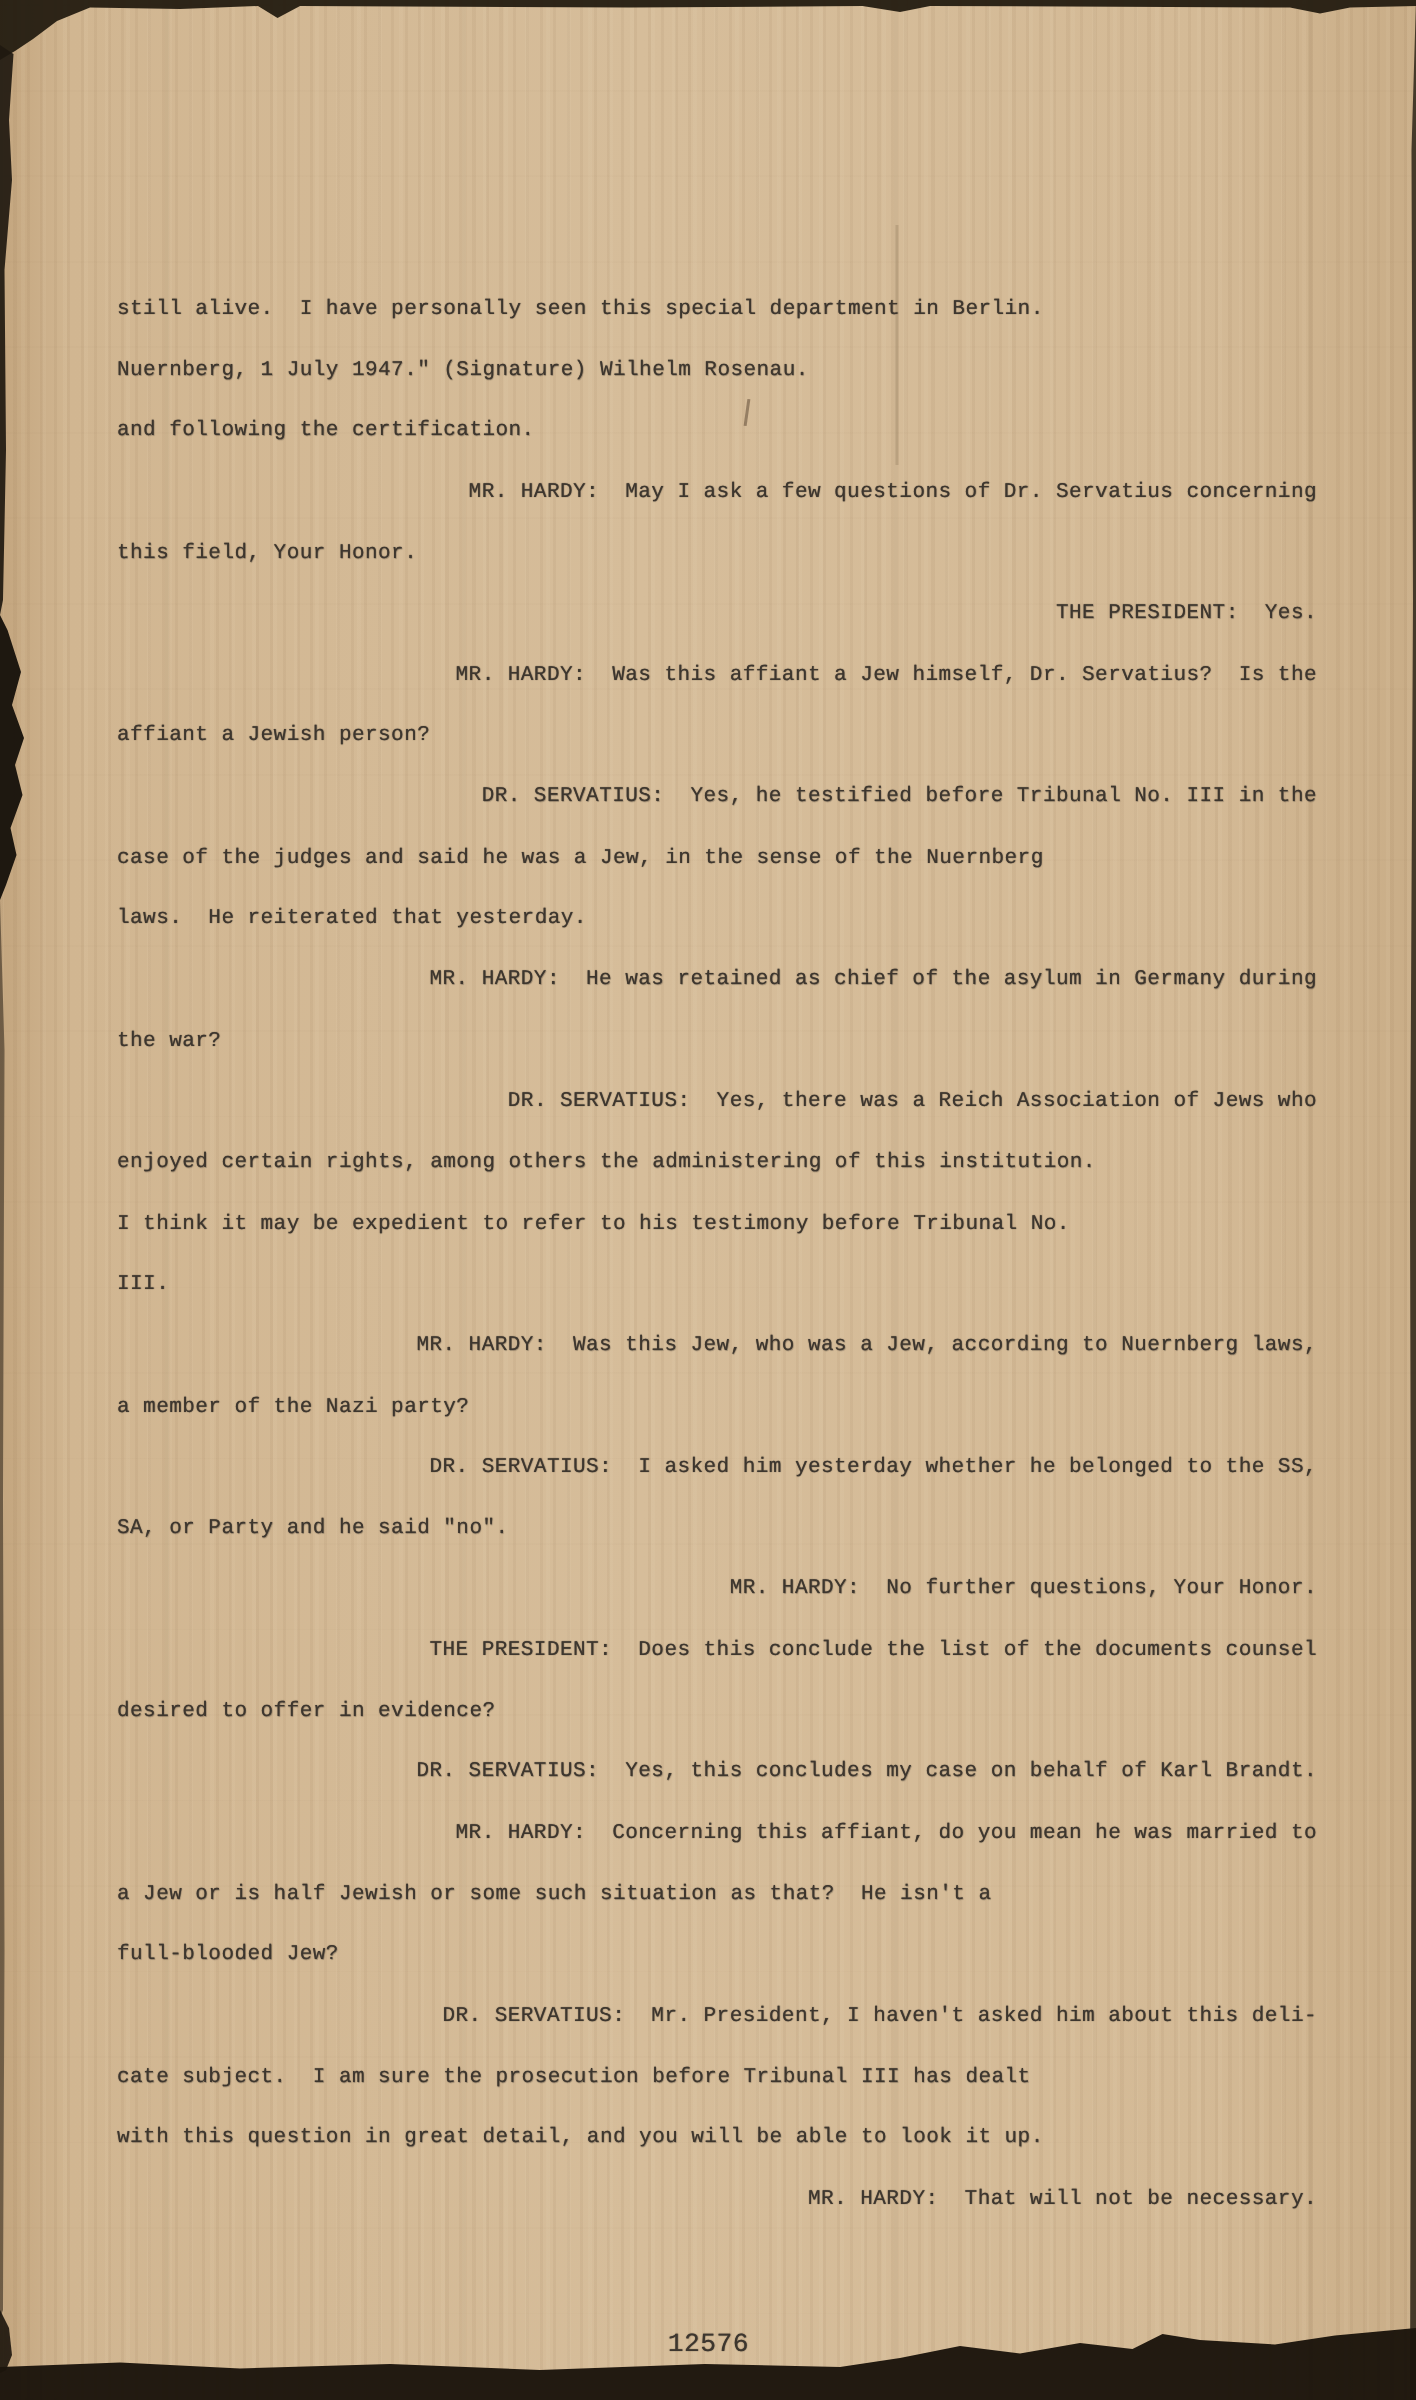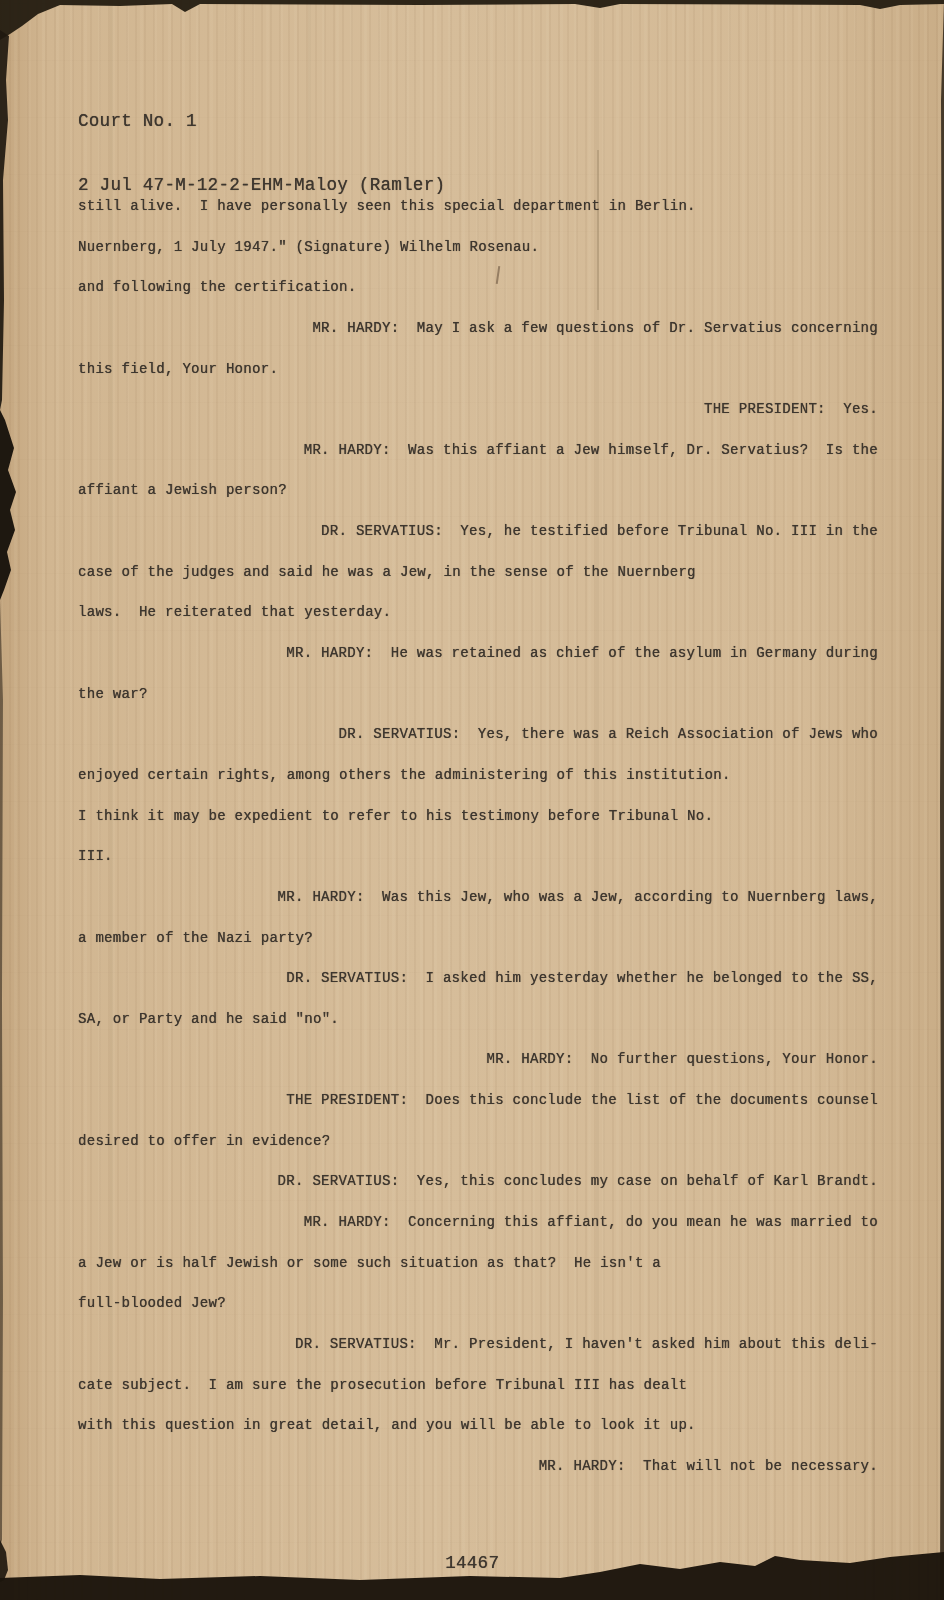--- a/index.html
+++ b/index.html
@@ -88,29 +88,25 @@
 
 <div class="page">
 
   <div class="streak" style="left:110px;"></div>
   <div class="streak" style="left:308px;"></div>
   <div class="streak" style="left:596px;"></div>
   <div class="streak" style="left:872px;"></div>
   <div class="crease-vert" style="left:597px; top:150px; height:160px;"></div>
   <div class="crease-vert" style="left:497px; top:266px; height:18px; width:2px; background:rgba(70,52,34,0.45); transform:rotate(8deg);"></div>
 
-  <header class="doc-header typewritten">
-    <div class="hline">Court No. 1</div>
-    <div class="hline">2 Jul 47-M-12-2-EHM-Maloy (Ramler)</div>
-  </header>
 
   <main class="body-text typewritten"><div class="line">still alive.  I have personally seen this special department in Berlin.</div><div class="line">Nuernberg, 1 July 1947." (Signature) Wilhelm Rosenau.</div><div class="line">and following the certification.</div><div class="line indent">MR. HARDY:  May I ask a few questions of Dr. Servatius concerning</div><div class="line">this field, Your Honor.</div><div class="line indent">THE PRESIDENT:  Yes.</div><div class="line indent">MR. HARDY:  Was this affiant a Jew himself, Dr. Servatius?  Is the</div><div class="line">affiant a Jewish person?</div><div class="line indent">DR. SERVATIUS:  Yes, he testified before Tribunal No. III in the</div><div class="line">case of the judges and said he was a Jew, in the sense of the Nuernberg</div><div class="line">laws.  He reiterated that yesterday.</div><div class="line indent">MR. HARDY:  He was retained as chief of the asylum in Germany during</div><div class="line">the war?</div><div class="line indent">DR. SERVATIUS:  Yes, there was a Reich Association of Jews who</div><div class="line">enjoyed certain rights, among others the administering of this institution.</div><div class="line">I think it may be expedient to refer to his testimony before Tribunal No.</div><div class="line">III.</div><div class="line indent">MR. HARDY:  Was this Jew, who was a Jew, according to Nuernberg laws,</div><div class="line">a member of the Nazi party?</div><div class="line indent">DR. SERVATIUS:  I asked him yesterday whether he belonged to the SS,</div><div class="line">SA, or Party and he said "no".</div><div class="line indent">MR. HARDY:  No further questions, Your Honor.</div><div class="line indent">THE PRESIDENT:  Does this conclude the list of the documents counsel</div><div class="line">desired to offer in evidence?</div><div class="line indent">DR. SERVATIUS:  Yes, this concludes my case on behalf of Karl Brandt.</div><div class="line indent">MR. HARDY:  Concerning this affiant, do you mean he was married to</div><div class="line">a Jew or is half Jewish or some such situation as that?  He isn't a</div><div class="line">full-blooded Jew?</div><div class="line indent">DR. SERVATIUS:  Mr. President, I haven't asked him about this deli-</div><div class="line">cate subject.  I am sure the prosecution before Tribunal III has dealt</div><div class="line">with this question in great detail, and you will be able to look it up.</div><div class="line indent">MR. HARDY:  That will not be necessary.</div></main>
 
   <footer class="doc-footer typewritten">
-    <span>14467</span>
+    <span>12576</span>
   </footer>
 
   <svg class="edges" width="944" height="1600" viewBox="0 0 944 1600" xmlns="http://www.w3.org/2000/svg">
 
     <path d="M0,0 L944,0 L944,4 L900,5 L880,9 L860,5 L620,4 L600,8 L575,4 L420,5 L200,4 L185,12 L172,4 L120,6 L60,5 L38,14 L22,26 L10,34 L0,40 Z" fill="#241c11" opacity="0.95"></path>
 
     <path d="M0,30 L9,36 L6,80 L8,120 L3,180 L4,300 L2,400 L0,410 Z" fill="#201910" opacity="0.92"></path>
 
     <path d="M0,410 L5,420 L14,448 L8,470 L16,492 L10,510 L15,530 L7,552 L11,570 L4,590 L0,600 Z" fill="#17120b" opacity="0.96"></path>
 

